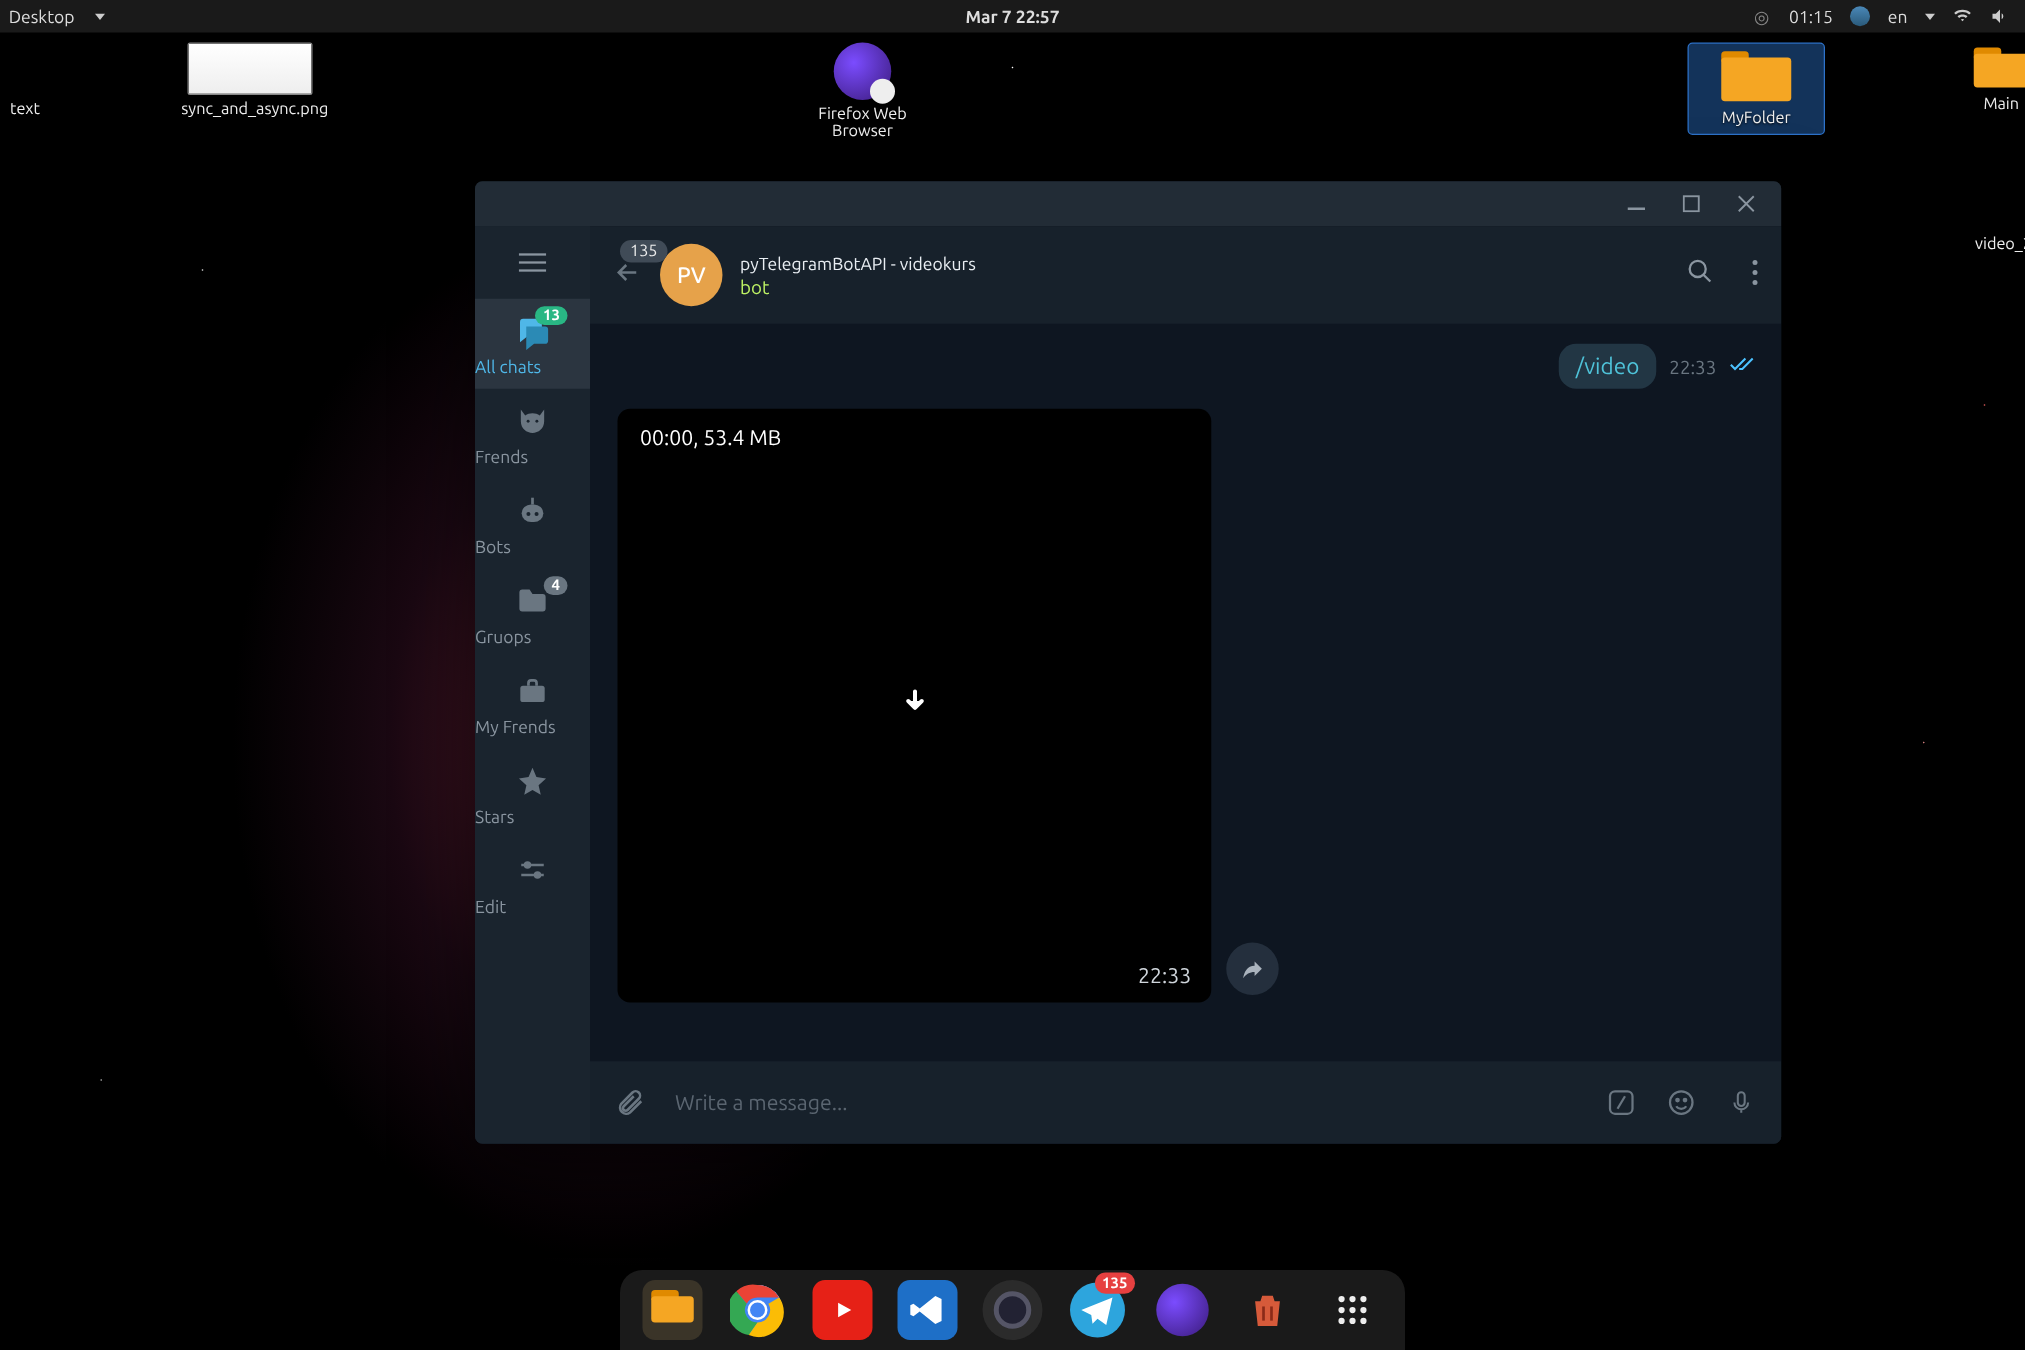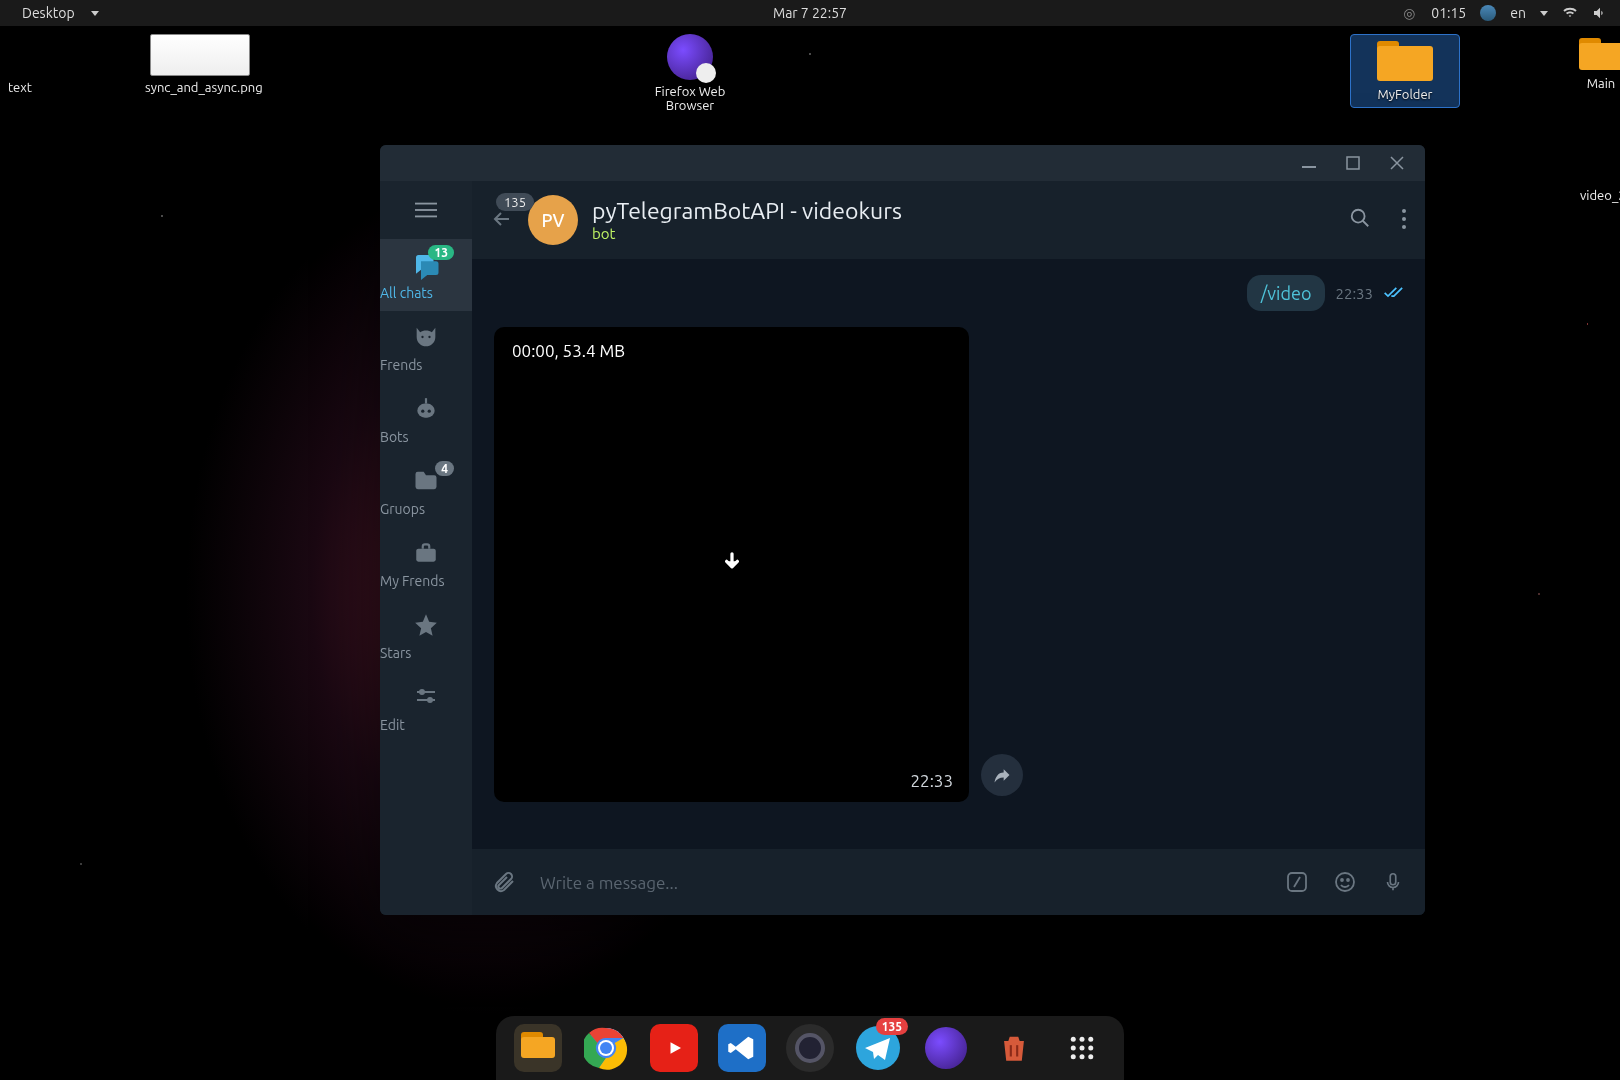--- a/index.html
+++ b/index.html
@@ -25,22 +25,22 @@
     radial-gradient(1px 1px at 98% 30%, #f66, transparent),
     radial-gradient(1px 1px at 50% 5%, #fff, transparent);
 }
 
 
 .topbar {
   position: absolute; top: 0; left: 0; right: 0; height: 26px;
   background: #1a1a1a; color: #ddd; font-size: 14px;
   display: flex; align-items: center;
 }
-.topbar .left { padding-left: 22px; display:flex; align-items:center; gap:16px;}
-.topbar .center { position:absolute; left:50%; transform:translateX(-50%);}
+.topbar .left { padding-left: 7px; display:flex; align-items:center; gap:16px;}
+.topbar .center { position:absolute; left:50%; transform:translateX(-50%);font-weight:bold;}
 .topbar .right { margin-left:auto; display:flex; align-items:center; gap:14px; padding-right:12px;}
 .tri-down{width:0;height:0;border-left:4px solid transparent;border-right:4px solid transparent;border-top:5px solid #ccc;display:inline-block;}
 .tray-ico{width:16px;height:16px;display:inline-flex;align-items:center;justify-content:center;}
 
 
 .desktop-icon{position:absolute; width:110px; text-align:center; color:#eee; font-size:13px; text-shadow:0 1px 2px #000;}
 .desktop-icon .thumb{width:100px;height:42px;margin:0 auto 4px;border-radius:2px;}
 .folder-sel{border:1px solid #2d72c9;background:#1d4d87aa;border-radius:4px;padding:6px 10px;}
 .folder-ico{width:56px;height:40px;margin:0 auto 6px;position:relative;}
 .folder-ico::before{content:"";position:absolute;top:0;left:0;width:22px;height:8px;background:#e08a00;border-radius:3px 3px 0 0;}
@@ -64,21 +64,21 @@
 .sb-item.active{background:#2b3540;color:#4fb7e8;}
 .sb-item .sb-ico{height:28px;display:flex;align-items:center;justify-content:center;margin-bottom:6px;}
 .sb-badge{position:absolute;top:6px;right:18px;background:#29b784;color:#fff;border-radius:10px;font-size:12px;padding:1px 6px;font-weight:600;}
 .sb-badge.gray{background:#6a7681;}
 
 .chat-col{flex:1;display:flex;flex-direction:column;background:#0e1621;}
 .chat-header{height:78px;display:flex;align-items:center;padding:0 18px;gap:14px;background:#17212b;}
 .back-arrow{color:#6a7681;position:relative;}
 .back-count{position:absolute;top:-14px;left:6px;background:#404b57;color:#eee;font-size:13px;padding:2px 8px;border-radius:10px;}
 .avatar{width:50px;height:50px;border-radius:50%;background:#e6a24a;color:#fff;display:flex;align-items:center;justify-content:center;font-size:18px;font-weight:500;}
-.chat-title{color:#e9eef3;font-size:23px;}
+.chat-title{color:#e9eef3;font-size:14px;}
 .chat-sub{color:#bef264;font-size:15px;margin-top:2px;}
 .header-actions{margin-left:auto;display:flex;gap:30px;color:#8a95a0;}
 
 .messages{flex:1;padding:16px 22px 8px;overflow:hidden;position:relative;}
 .msg-out{display:flex;justify-content:flex-end;align-items:center;gap:10px;margin-bottom:16px;}
 .bubble-cmd{background:#223644;color:#4fc3d9;padding:8px 14px;border-radius:14px;font-size:18px;}
 .msg-time{color:#6a7681;font-size:15px;}
 .checks{color:#4cc2ff;}
 
 .video-msg{position:relative;width:475px;}

